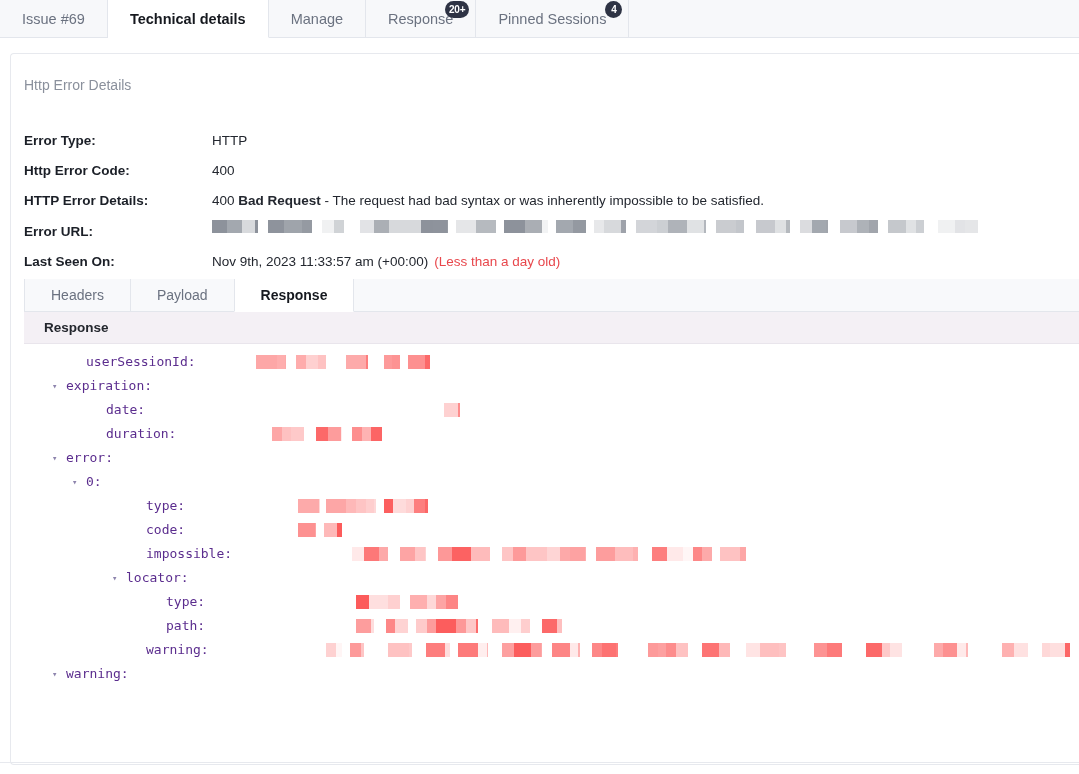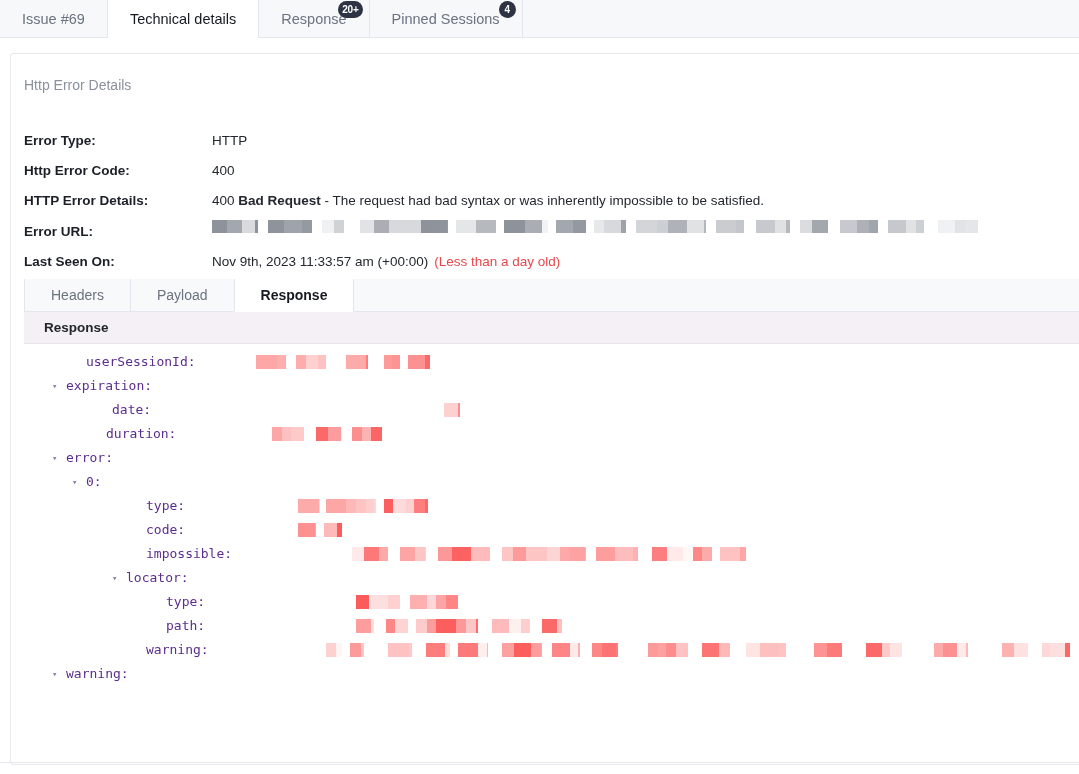--- a/index.html
+++ b/index.html
@@ -27,21 +27,21 @@
     background:#f7f8fa;
     border-right:1px solid #e3e6ec;
     white-space:nowrap;
     cursor:pointer;
     box-sizing:border-box;
   }
   .tab.first{border-left:none;}
   .tab.active{
     background:#ffffff;
     color:#16191f;
-    font-weight:normal;
+    font-weight:bold;
     border-bottom:1px solid #ffffff;
     margin-bottom:-1px;
   }
   .tab.muted{color:#9aa2b1;}
   .badge{
     position:absolute;
     top:1px;
     right:6px;
     min-width:17px;height:17px;
     padding:0 4px;
@@ -170,20 +170,23 @@
 </style>
 </head>
 <body>
 
 <div class="tabstrip">
   <div class="tab first">
     <span>Issue #69</span>
   </div>
   <div class="tab active">
     <span>Technical details</span>
+  </div>
+  <div class="tab">
+    <span>Manage</span>
   </div>
   <div class="tab">
     <span>Response</span>
     <span class="badge">20+</span>
   </div>
   <div class="tab">
     <span>Pinned Sessions</span>
     <span class="badge">4</span>
   </div>
   <div class="tabfill"></div>
@@ -300,21 +303,21 @@
           <span class="vb" style="left: 136px; width: 8px; opacity: 0.64;"></span>
           <span class="vb" style="left: 152px; width: 17px; opacity: 0.66;"></span>
           <span class="vb" style="left: 169px; width: 5px; opacity: 0.89;"></span>
         </span>
       </div>
       <div class="jrow" style="top: 30px;">
         <span class="caret" style="left: 28px;">▾</span>
         <span class="jkey" style="left: 42px;">expiration:</span>
       </div>
       <div class="jrow" style="top: 54px;">
-        <span class="jkey" style="left: 88px;">date:</span>
+        <span class="jkey" style="left: 82px;">date:</span>
         <span class="jval" style="left: 342px;">
           <span class="vb" style="left: 78px; width: 14px; opacity: 0.27;"></span>
           <span class="vb" style="left: 92px; width: 2px; opacity: 0.68;"></span>
         </span>
       </div>
       <div class="jrow" style="top: 78px;">
         <span class="jkey" style="left: 82px;">duration:</span>
         <span class="jval" style="left: 248px;">
           <span class="vb" style="left: 0px; width: 10px; opacity: 0.53;"></span>
           <span class="vb" style="left: 10px; width: 9px; opacity: 0.37;"></span>

